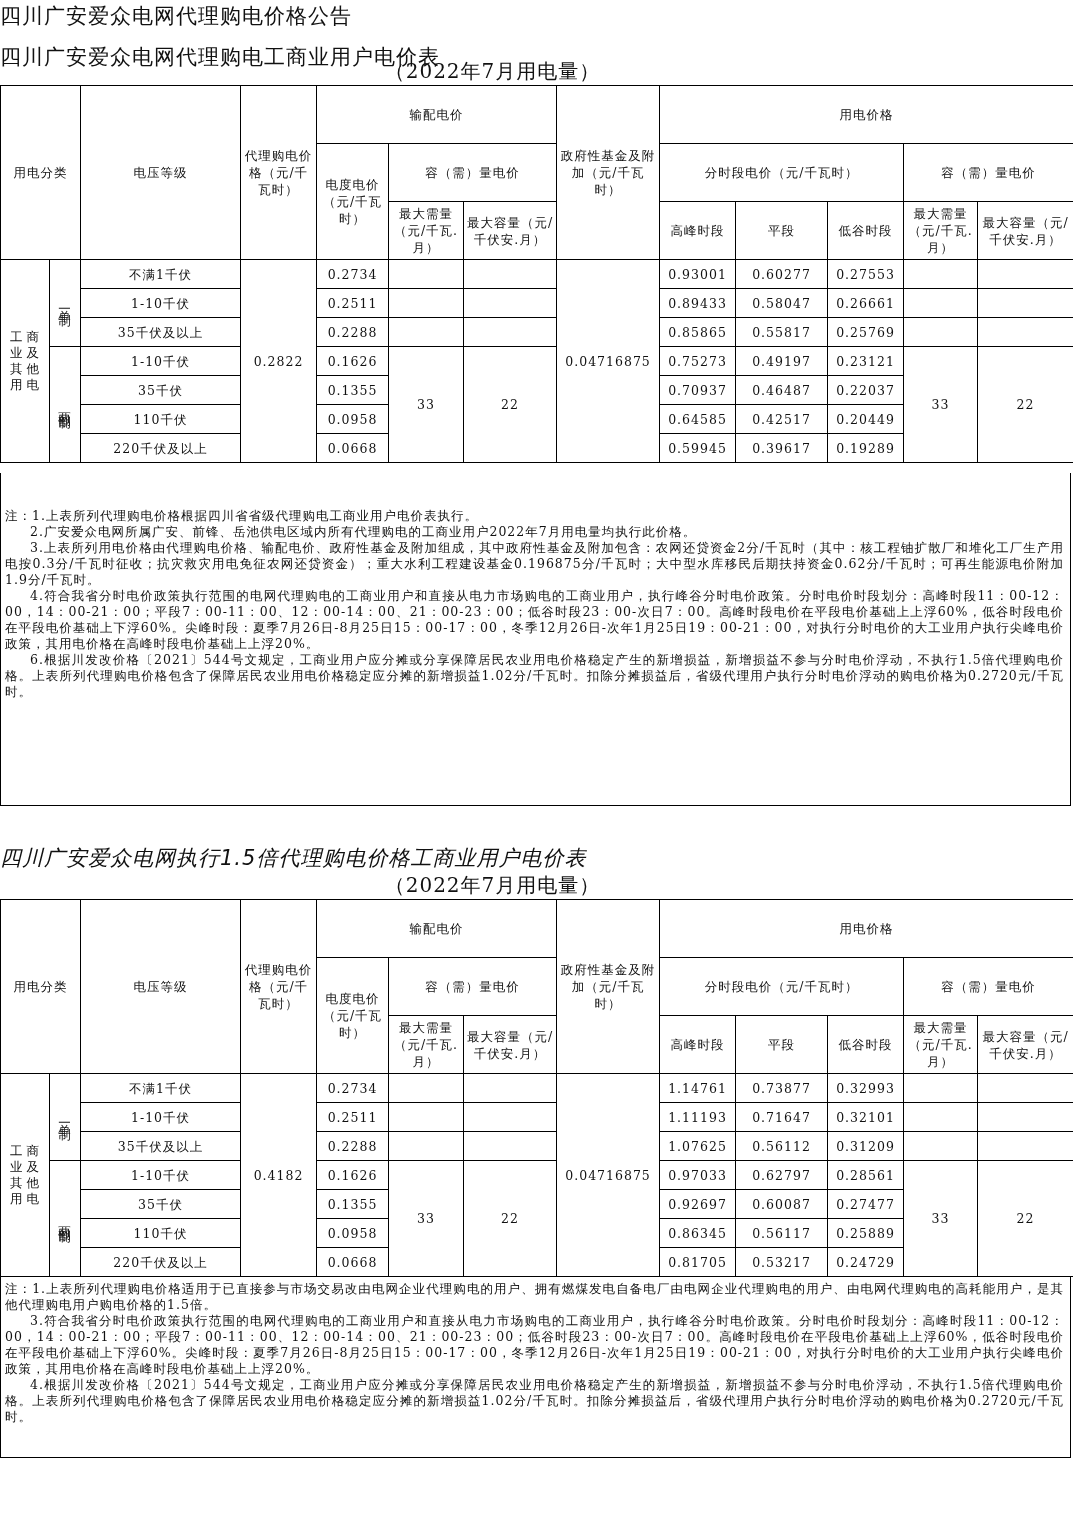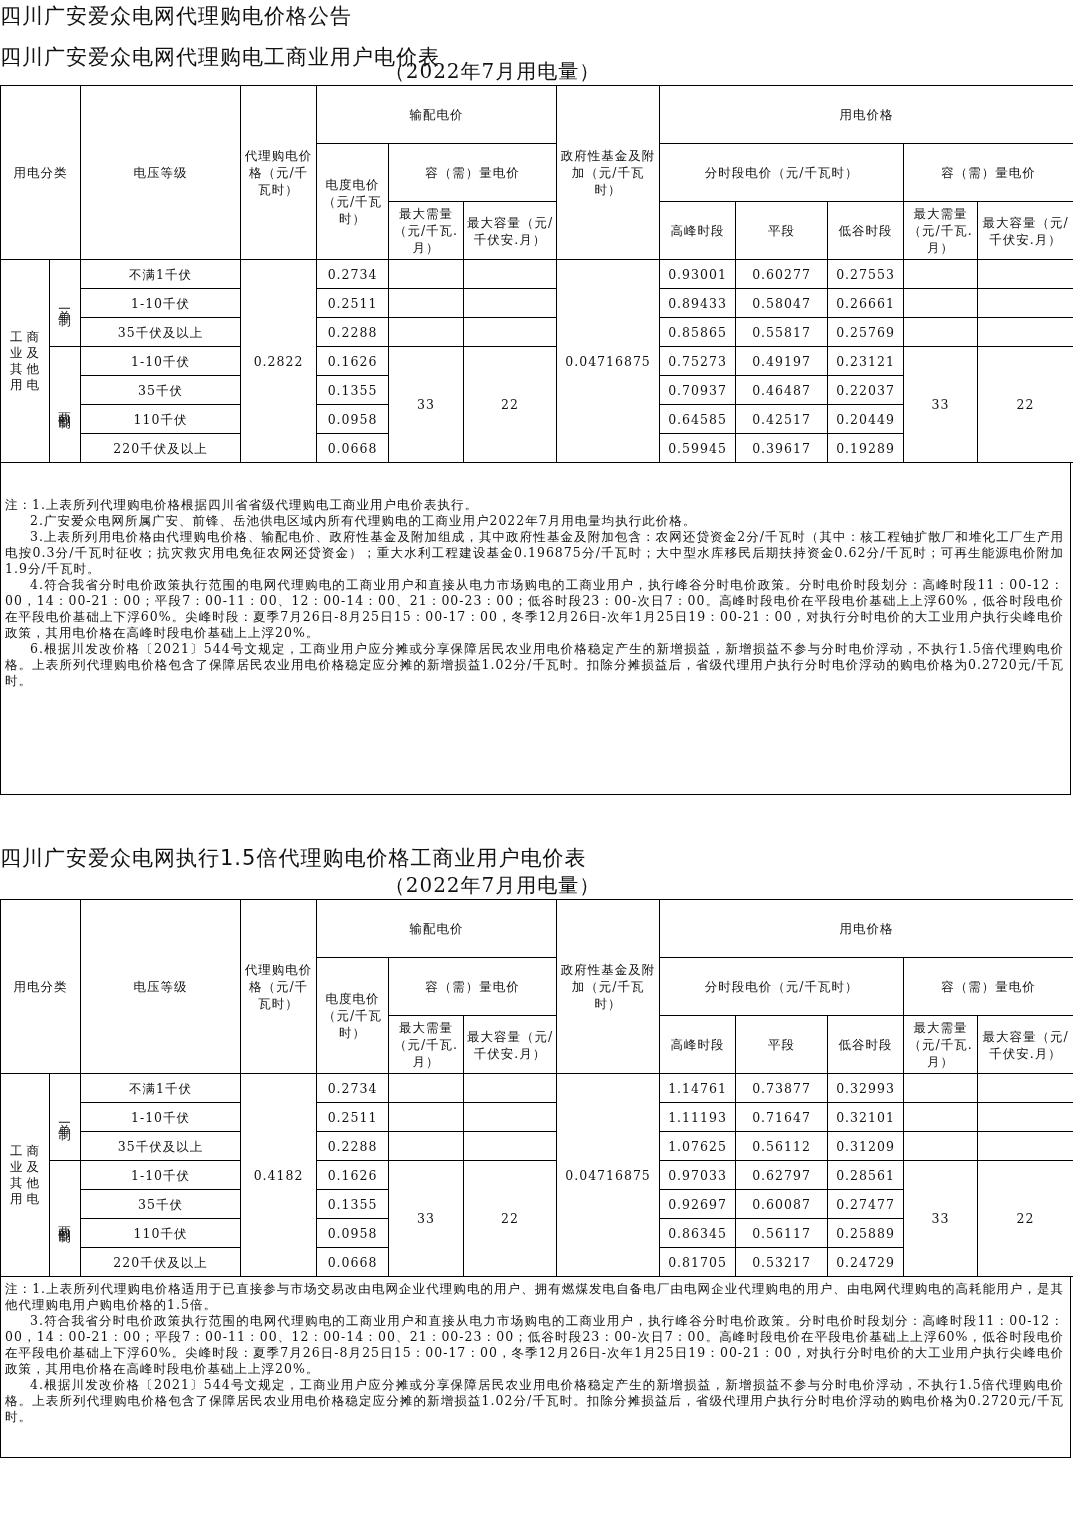--- a/index.html
+++ b/index.html
@@ -158,29 +158,29 @@
   <tr class="dr">
     <td>220千伏及以上</td>
     <td>0.0668</td>
     <td>0.59945</td>
     <td>0.39617</td>
     <td>0.19289</td>
   </tr>
 </tbody>
   </table>
 
-<div class="notes" style="top:462px; height:333px; padding-top:35px;">
+<div class="notes" style="top:473px; height:333px; padding-top:35px;">
   <p class="first">注：1.上表所列代理购电价格根据四川省省级代理购电工商业用户电价表执行。</p>
   <p>2.广安爱众电网所属广安、前锋、岳池供电区域内所有代理购电的工商业用户2022年7月用电量均执行此价格。</p>
   <p>3.上表所列用电价格由代理购电价格、输配电价、政府性基金及附加组成，其中政府性基金及附加包含：农网还贷资金2分/千瓦时（其中：核工程铀扩散厂和堆化工厂生产用电按0.3分/千瓦时征收；抗灾救灾用电免征农网还贷资金）；重大水利工程建设基金0.196875分/千瓦时；大中型水库移民后期扶持资金0.62分/千瓦时；可再生能源电价附加1.9分/千瓦时。</p>
   <p>4.符合我省分时电价政策执行范围的电网代理购电的工商业用户和直接从电力市场购电的工商业用户，执行峰谷分时电价政策。分时电价时段划分：高峰时段11：00-12：00，14：00-21：00；平段7：00-11：00、12：00-14：00、21：00-23：00；低谷时段23：00-次日7：00。高峰时段电价在平段电价基础上上浮60%，低谷时段电价在平段电价基础上下浮60%。尖峰时段：夏季7月26日-8月25日15：00-17：00，冬季12月26日-次年1月25日19：00-21：00，对执行分时电价的大工业用户执行尖峰电价政策，其用电价格在高峰时段电价基础上上浮20%。</p>
   <p>6.根据川发改价格〔2021〕544号文规定，工商业用户应分摊或分享保障居民农业用电价格稳定产生的新增损益，新增损益不参与分时电价浮动，不执行1.5倍代理购电价格。上表所列代理购电价格包含了保障居民农业用电价格稳定应分摊的新增损益1.02分/千瓦时。扣除分摊损益后，省级代理用户执行分时电价浮动的购电价格为0.2720元/千瓦时。</p>
 </div>
 
-<div class="title" style="top:846px;">四川广安爱众电网执行1.5倍代理购电价格工商业用户电价表</div>
+<div class="title" style="top:846px;font-style:italic;">四川广安爱众电网执行1.5倍代理购电价格工商业用户电价表</div>
 <div class="subtitle" style="top:876px;">（2022年7月用电量）</div>
 
 <table class="price" style="top:899px;">
   <colgroup>
     <col style="width:49px">
       <col style="width:31px">
       <col style="width:160px">
       <col style="width:76px">
     <col style="width:72px">
       <col style="width:75px">

